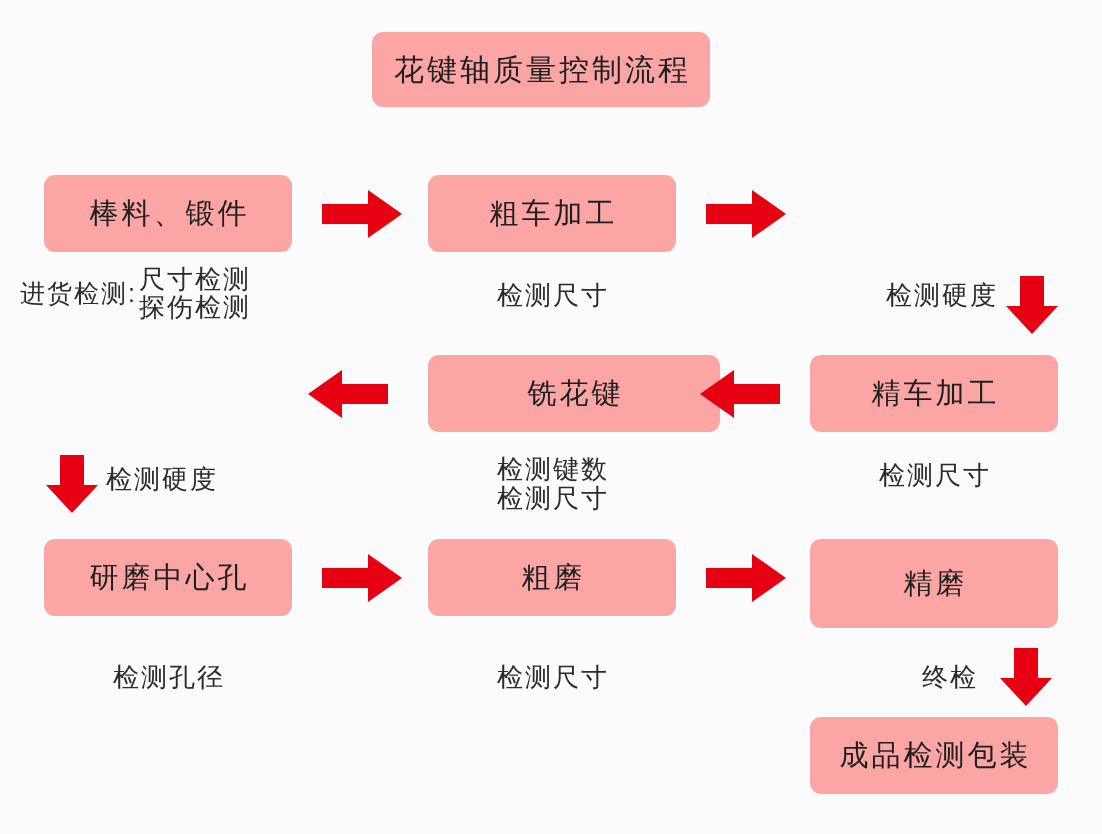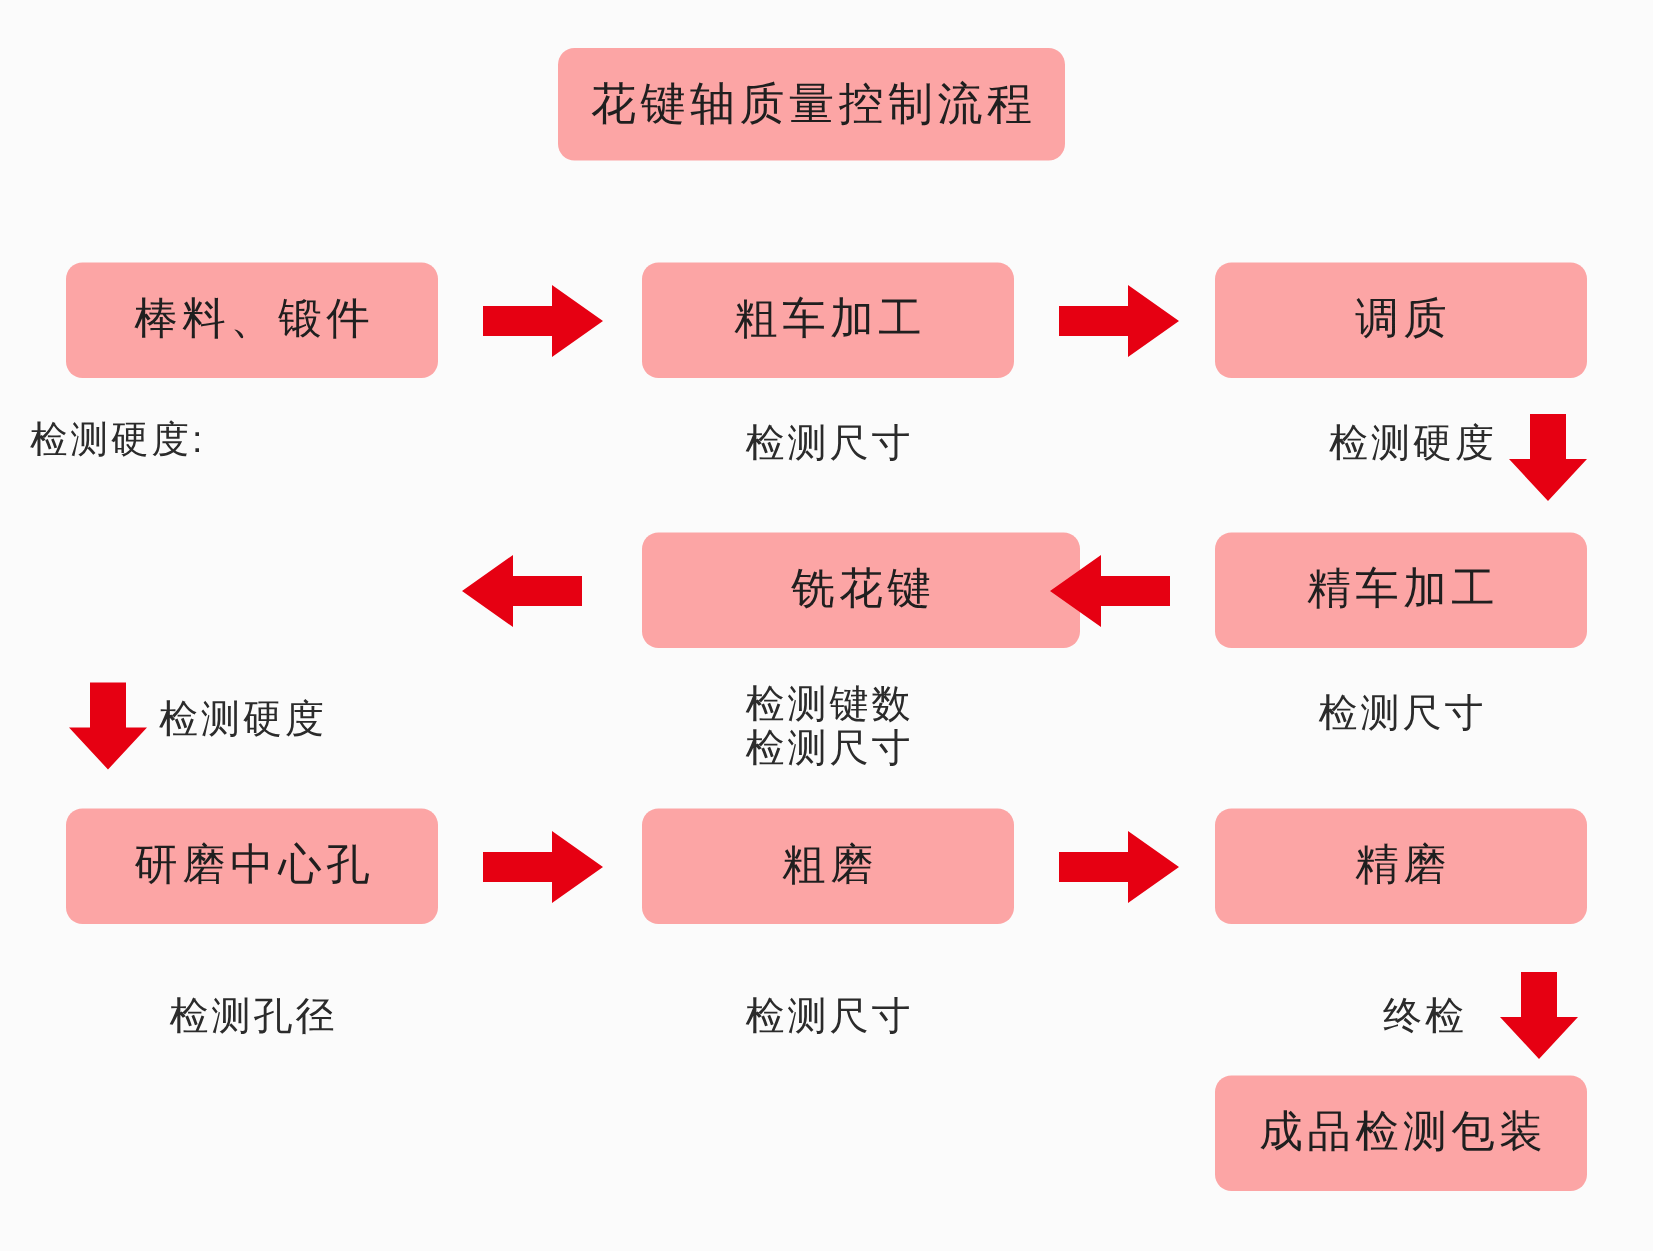--- a/index.html
+++ b/index.html
@@ -102,26 +102,27 @@
   <div class="box" style="left:428px; top:175px; width:248px; height:77px;">
     <span>粗车加工</span>
   </div>
 
   <div class="arrow" style="left:706px; top:190px; width:80px; height:48px;">
     <svg width="80" height="48" viewBox="0 0 80 48">
       <polygon points="0,14 46,14 46,0 80,24 46,48 46,34 0,34" fill="#e60012"></polygon>
     </svg>
   </div>
 
-  <div class="box" style="left:810px; top:175px; width:248px; height:77px;">
-    <span>调质</span>
-  </div>
 
   <div class="caption" style="left:18px; top:263px; width:300px; height:62px;">
-    <span class="caption-prefix">检测硬度:</span>
+    <span class="caption-prefix">进货检测:</span>
+    <span class="caption-two-line">
+      <span>尺寸检测</span>
+      <span>探伤检测</span>
+    </span>
   </div>
 
   <div class="caption center" style="left:428px; top:278px; width:248px; height:34px;">
     <span>检测尺寸</span>
   </div>
 
   <div class="caption" style="left:868px; top:278px; width:130px; height:34px; justify-content:flex-end;">
     <span>检测硬度</span>
   </div>
 
@@ -186,21 +187,21 @@
   <div class="box" style="left:428px; top:539px; width:248px; height:77px;justify-content:center;">
     <span>粗磨</span>
   </div>
 
   <div class="arrow" style="left:706px; top:554px; width:80px; height:48px;">
     <svg width="80" height="48" viewBox="0 0 80 48">
       <polygon points="0,14 46,14 46,0 80,24 46,48 46,34 0,34" fill="#e60012"></polygon>
     </svg>
   </div>
 
-  <div class="box" style="left:810px; top:539px; width:248px; height:77px;">
+  <div class="box" style="left:810px; top:539px; width:248px; height:89px;">
     <span>精磨</span>
   </div>
 
   <div class="caption center" style="left:44px; top:660px; width:248px; height:34px;">
     <span>检测孔径</span>
   </div>
 
   <div class="caption center" style="left:428px; top:660px; width:248px; height:34px;">
     <span>检测尺寸</span>
   </div>

